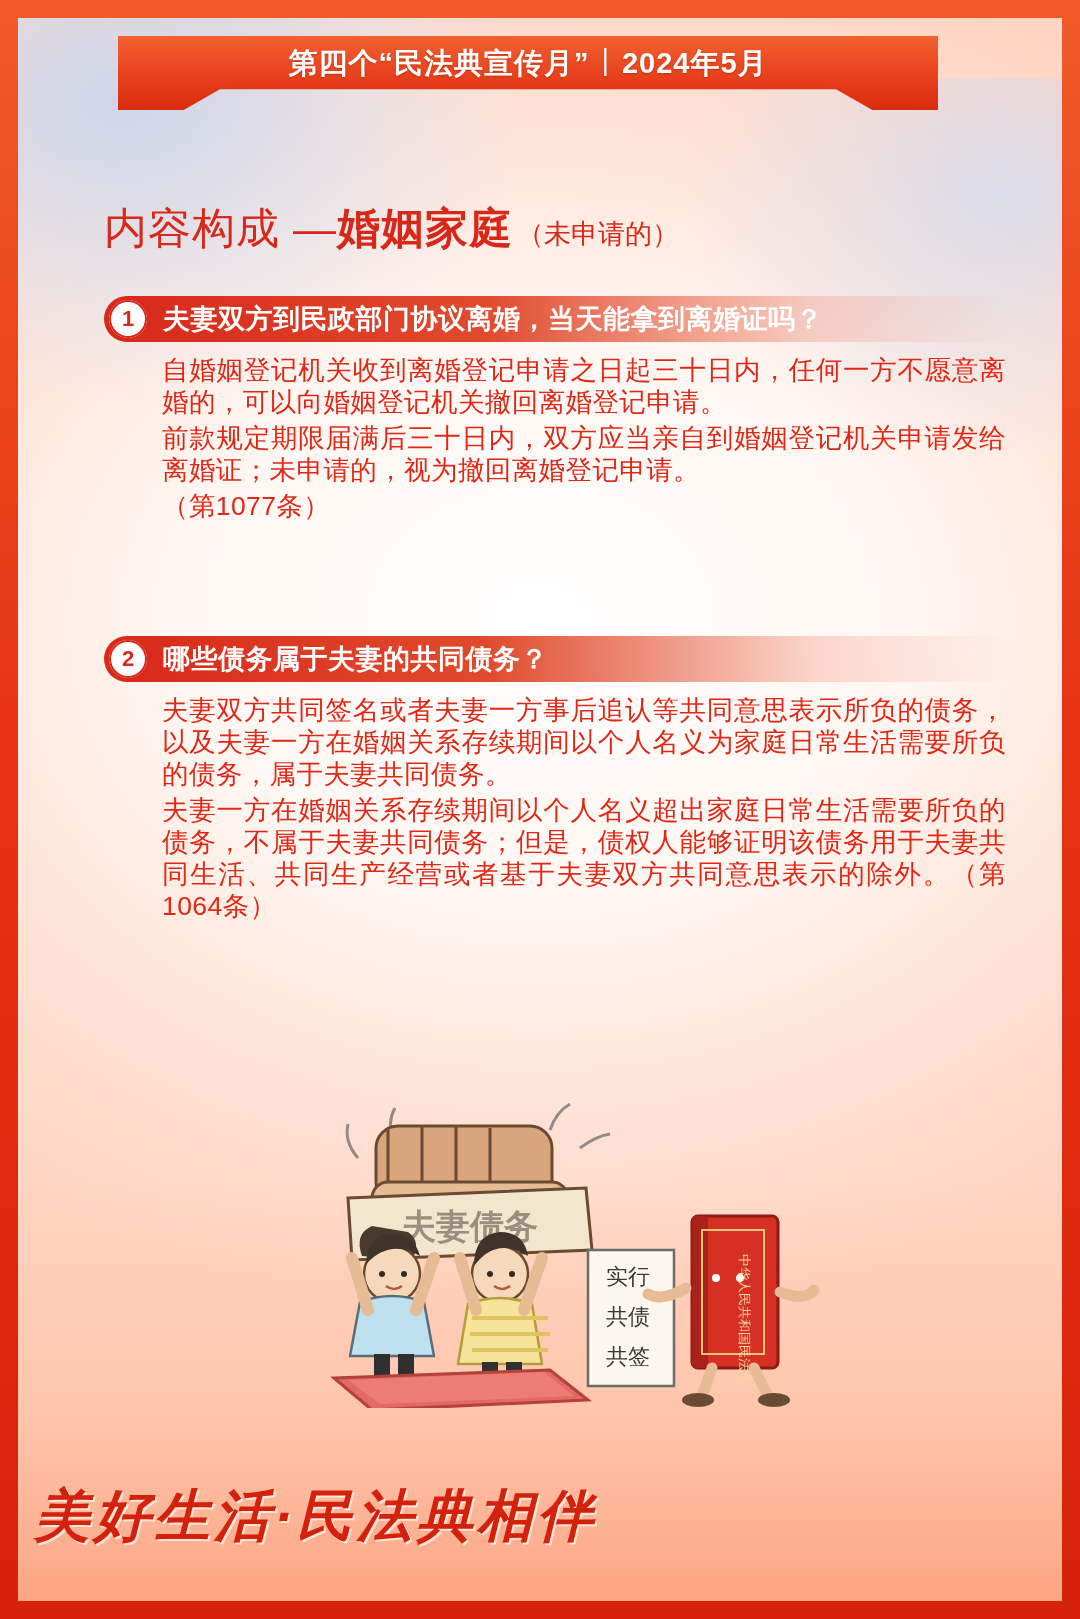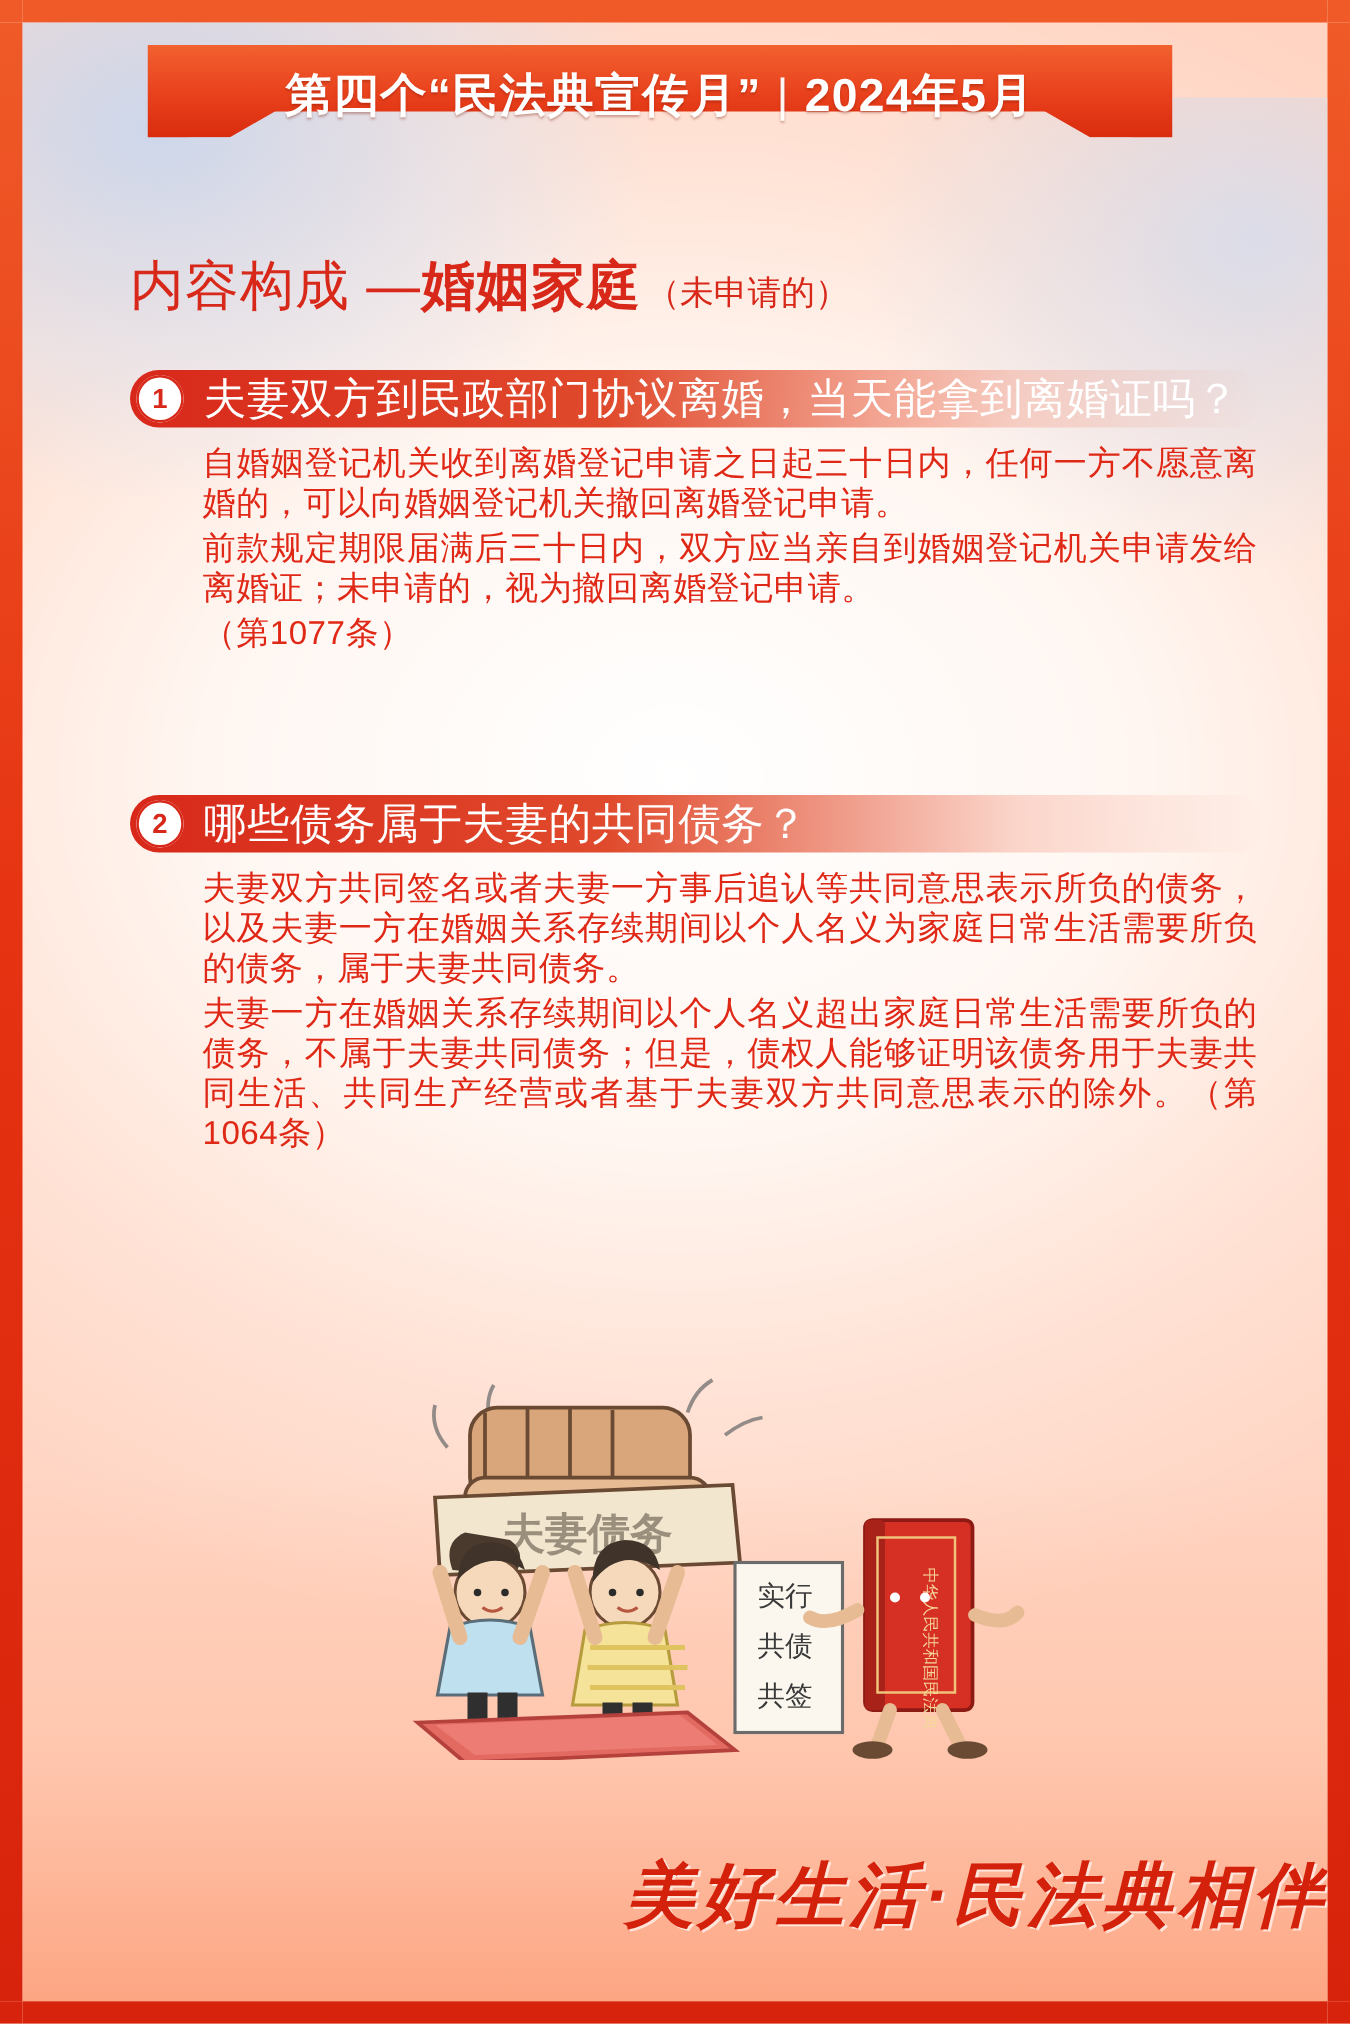--- a/index.html
+++ b/index.html
@@ -68,25 +68,25 @@
     position: absolute;
     left: 0; right: 0; top: 0;
     height: 74px;
     background: linear-gradient(180deg, #f2612f 0%, #e8401c 55%, #d92c0e 100%);
     clip-path: polygon(0 0, 100% 0, 100% 100%, 92% 100%, 86% 62%, 14% 62%, 8% 100%, 0 100%);
   }
   .header-title {
     position: absolute;
     inset: 0;
     display: flex;
-    align-items: center;
+    align-items: flex-start;
     justify-content: center;
     padding-top: 8px;
     color: #ffffff;
-    font-size: 37px;
+    font-size: 29px;
     font-weight: bold;
     letter-spacing: 1px;
     white-space: nowrap;
     text-shadow: 0 1px 2px rgba(120,20,0,0.35);
   }
   .header-title .divider {
     display: inline-block;
     margin: 0 12px;
     font-weight: normal;
     opacity: 0.95;
@@ -155,22 +155,22 @@
     display: flex;
     align-items: center;
     justify-content: center;
     box-shadow: inset 0 0 0 2px #d8281a;
   }
   .qa-head .q-text {
     position: relative;
     z-index: 2;
     margin-left: 16px;
     color: #ffffff;
-    font-size: 34px;
-    font-weight: normal;
+    font-size: 27px;
+    font-weight: bold;
     letter-spacing: 0.5px;
     white-space: nowrap;
   }
 
   .qa-body {
     margin-top: 12px;
     padding-left: 58px;
     padding-right: 6px;
   }
   .qa-body p {
@@ -192,21 +192,21 @@
     height: 330px;
     text-decoration: underline;
   }
   .illus svg { display:block; }
 
   
   .footer {
     position: absolute;
     left: 16px; right: 0;
     bottom: 46px;
-    text-align: right;
+    text-align: left;
   }
   .footer .slogan {
     display: inline-block;
     font-size: 56px;
     font-weight: bold;
     font-style: italic;
     color: #d3210b;
     letter-spacing: 4px;
     text-shadow: 2px 2px 0 rgba(255,255,255,0.65);
   }

